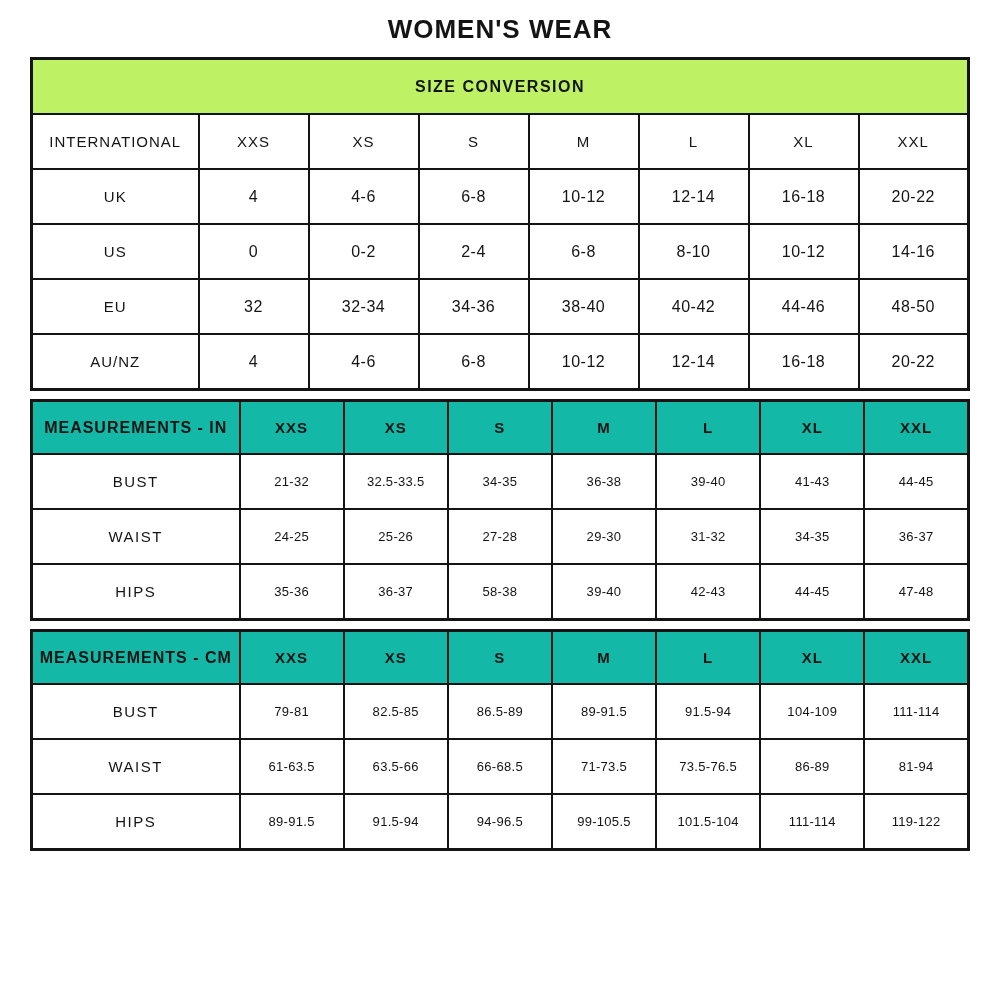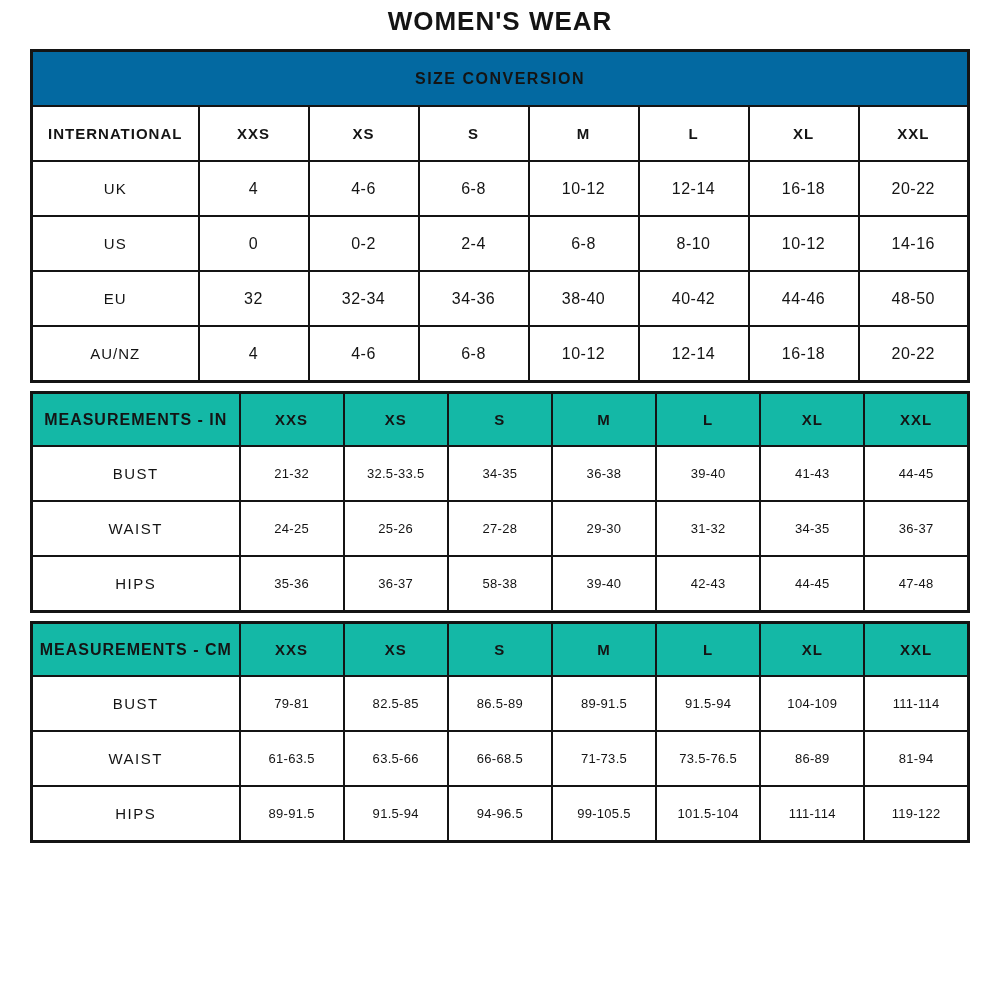--- a/index.html
+++ b/index.html
@@ -8,21 +8,21 @@
     background: #ffffff;
     width: 1000px;
     height: 1000px;
     overflow: hidden;
     font-family: "Liberation Sans", "DejaVu Sans", sans-serif;
     color: #141414;
   }
   .page {
     width: 940px;
     margin: 0 auto;
-    padding-top: 4px;
+    padding-top: 12px;
   }
   .page-title {
     text-align: center;
     font-size: 26px;
     font-weight: bold;
     letter-spacing: 1px;
     margin: 2px 0 12px 0;
   }
   table {
     width: 940px;
@@ -36,28 +36,28 @@
     text-align: center;
     vertical-align: middle;
     padding: 0;
     overflow: hidden;
     white-space: nowrap;
   }
   
   .t1 col.label-col { width: 167px; }
   .t1 .span-header {
     height: 53px;
-    background: #0369a1;
+    background: #bef264;
     font-size: 16px;
     font-weight: bold;
     letter-spacing: 1.5px;
   }
   .t1 thead tr.cols th {
     height: 53px;
-    font-weight: 700;
+    font-weight: 400;
     font-size: 15px;
     letter-spacing: 1px;
     margin-top: 24px;
   }
   .t1 tbody td {
     height: 53px;
     font-size: 16px;
     letter-spacing: 0.5px;
   }
   .t1 tbody td.row-label {

